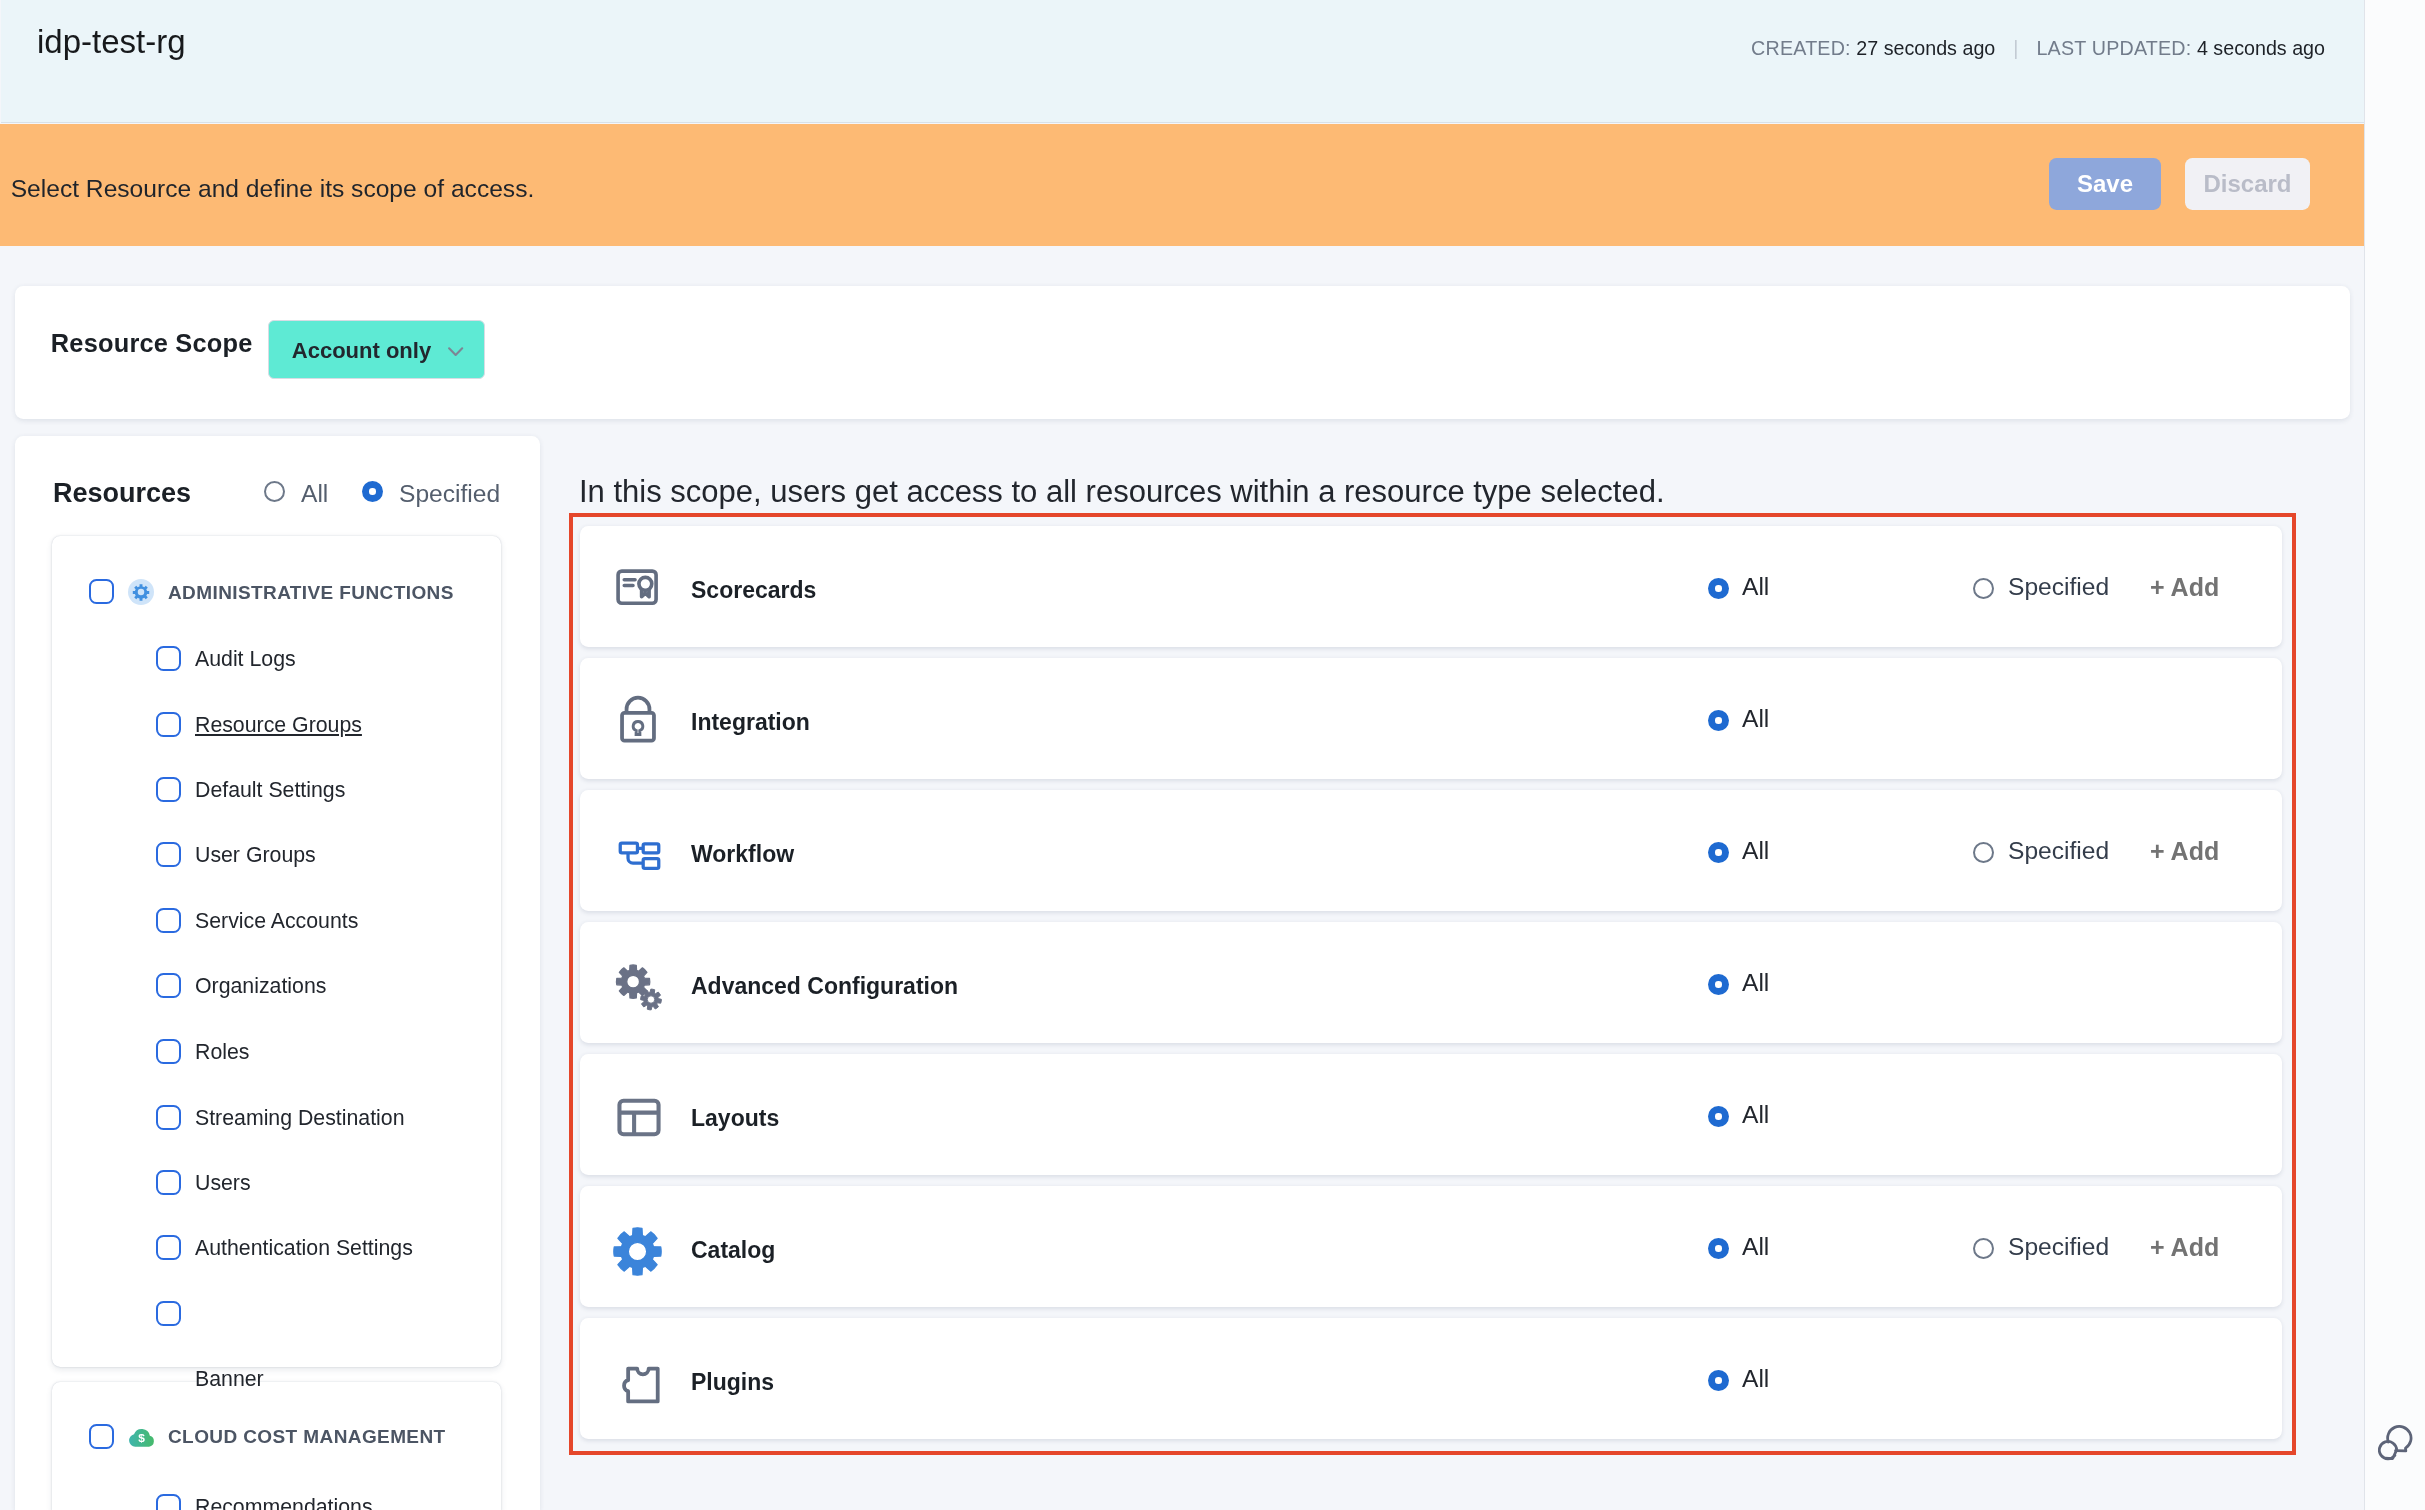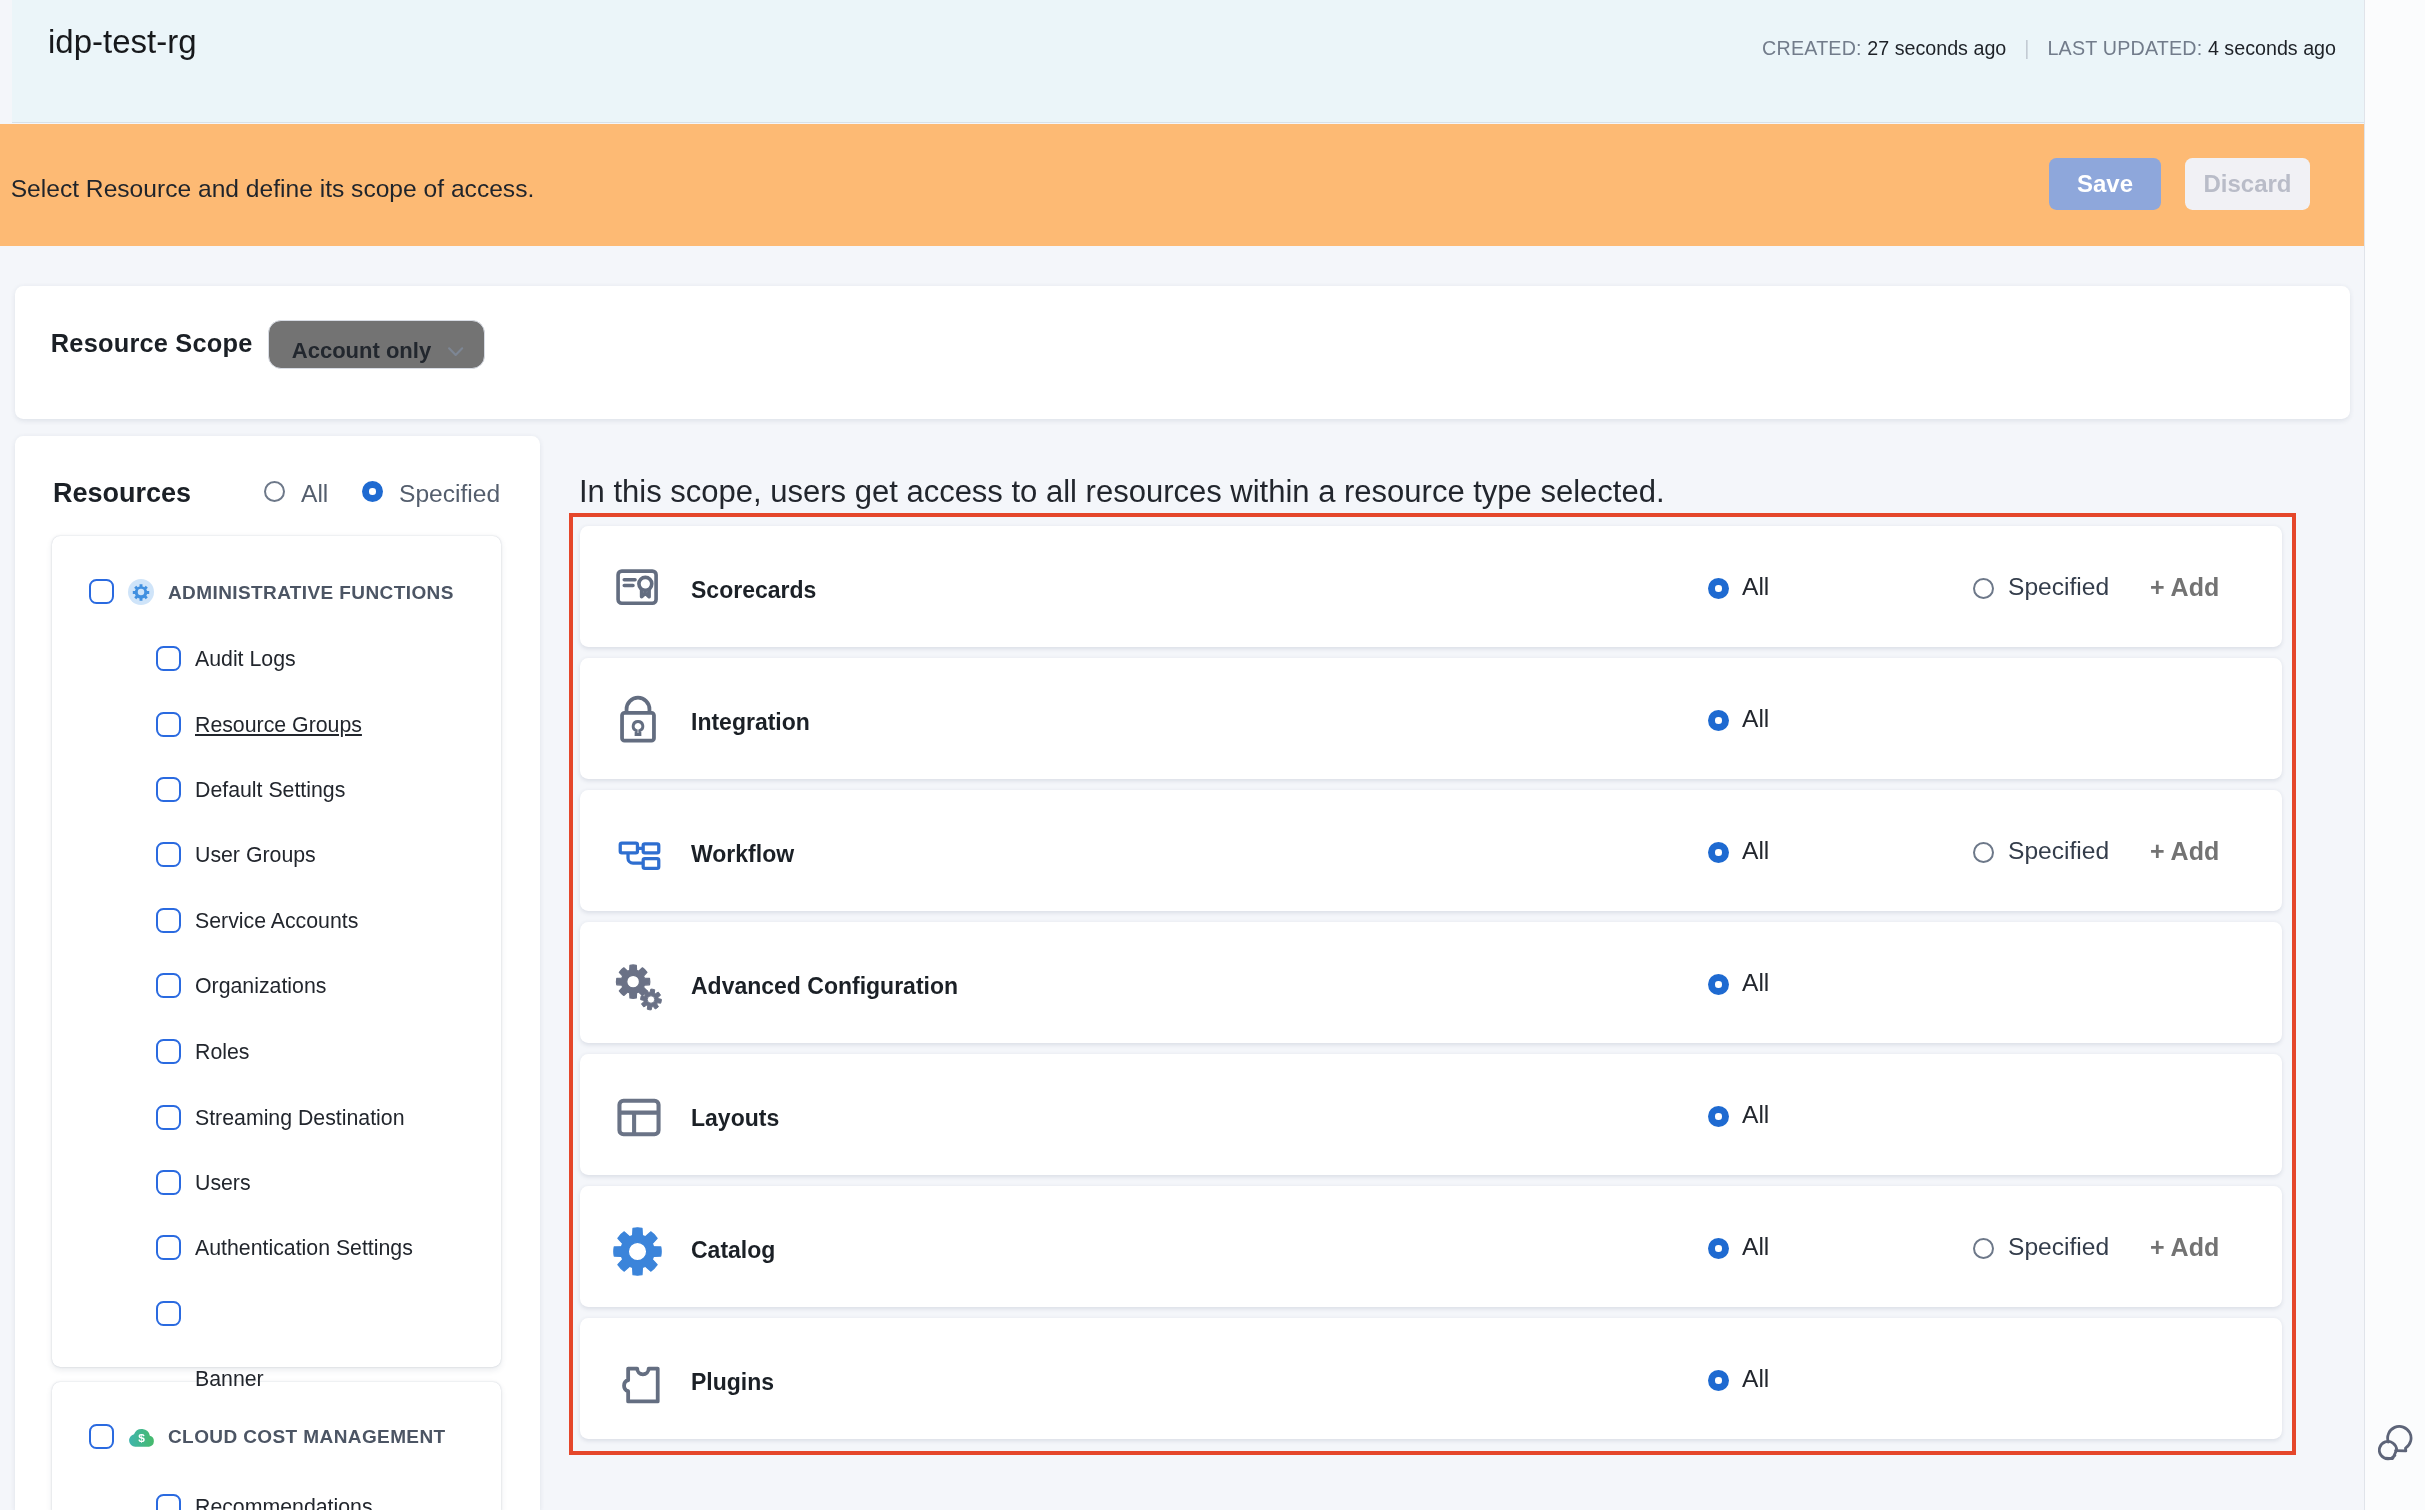--- a/index.html
+++ b/index.html
@@ -1,29 +1,29 @@
 <!DOCTYPE html>
 <html style="font-size:13px"><head>
 <meta charset="utf-8">
 <style>
   * { margin:0; padding:0; box-sizing:border-box; }
   html,body { width:2426px; height:1510px; font-family:"Liberation Sans", sans-serif; background:#fbfcfd; overflow:hidden; }
   .main { position:absolute; left:0; top:0; width:2365px; height:1510px; background:#f4f6fa; border-right:0.8px solid #e0e4ea; overflow:hidden; }
-  .topbar { position:absolute; left:12px; top:0; width:2365px; height:123px; background:#ebf5f9; border-bottom:0.8px solid #d9e1e7; }
+  .topbar { position:absolute; left:1px; top:0; width:2365px; height:123px; background:#ebf5f9; border-bottom:0.8px solid #d9e1e7; }
   .topbar .title { position:absolute; left:36px; top:23px; font-size:33px; color:#17191c; }
   .topbar .meta { position:absolute; right:41px; top:37px; font-size:19.7px; color:#1d2127; font-weight:500; }
   .topbar .meta .lbl { color:#727c8b; font-weight:400; letter-spacing:0.2px; }
   .topbar .meta .sep { color:#c3cbd4; padding:0 18px; font-weight:300; }
   .actionbar { position:absolute; left:0; top:124px; width:2365px; height:122px; background:#fdba74; }
   .actionbar .txt { position:absolute; left:10.7px; top:51px; font-size:24.6px; color:#1f242b; font-weight:500; }
   .btn-save { position:absolute; left:2049px; top:34px; width:112px; height:52px; background:#8ea7db; border-radius:7.4px; color:#ffffff; font-weight:700; font-size:24px; text-align:center; line-height:52px; }
   .btn-discard { position:absolute; left:2185px; top:34px; width:125px; height:52px; background:#f1f1f5; border-radius:7.4px; color:#b9bcc8; font-weight:700; font-size:24px; text-align:center; line-height:52px; }
   .scope-card { position:absolute; left:14.8px; top:286px; width:2335px; height:133px; background:#fff; border-radius:8.2px; box-shadow:0 1.6px 4.9px rgba(40,60,90,0.10); }
   .scope-card .h { position:absolute; left:36px; top:43px; font-size:25.4px; letter-spacing:0.2px; font-weight:700; color:#1b2026; }
-  .dropdown { position:absolute; left:253px; top:34px; width:217px; height:49px; background:#737373; border:1.6px solid #d8dce4; border-radius:13px; }
+  .dropdown { position:absolute; left:253px; top:34px; width:217px; height:59px; background:#5eead4; border:1.6px solid #d8dce4; border-radius:6px; }
   .dropdown .val { position:absolute; left:23px; top:17px; font-size:22px; font-weight:600; color:#22272e; }
   .left-panel { position:absolute; left:14.8px; top:436px; width:525px; height:1074px; background:#fff; border-radius:8.2px 8.2px 0 0; box-shadow:0 1.6px 4.9px rgba(40,60,90,0.10); }
   .res-h { position:absolute; left:53px; top:478px; font-size:27px; font-weight:700; color:#1b2026; }
   .inner-card { position:absolute; left:52px; width:449px; background:#fff; border-radius:8.2px; box-shadow:0 0 1.6px rgba(40,60,90,0.25), 0 2.5px 6.6px rgba(40,60,90,0.10); }
   .note { position:absolute; left:579px; top:474px; font-size:31px; color:#22262d; }
   .red-rect { position:absolute; left:569px; top:513px; width:1727px; height:942px; border:4.1px solid #e5472b; }
   .row { position:absolute; left:580px; width:1702px; height:121px; background:#fff; border-radius:8.2px; box-shadow:0 1.6px 4.1px rgba(40,60,90,0.12); }
   .row .name { position:absolute; left:690px; font-size:23px; font-weight:700; color:#1b2026; }
   .radio-b { position:absolute; width:21.3px; height:21.3px; border-radius:50%; background:#1e6ad1; }
   .radio-b::after { content:""; position:absolute; left:7.4px; top:7.4px; width:6.6px; height:6.6px; border-radius:50%; background:#fff; }

